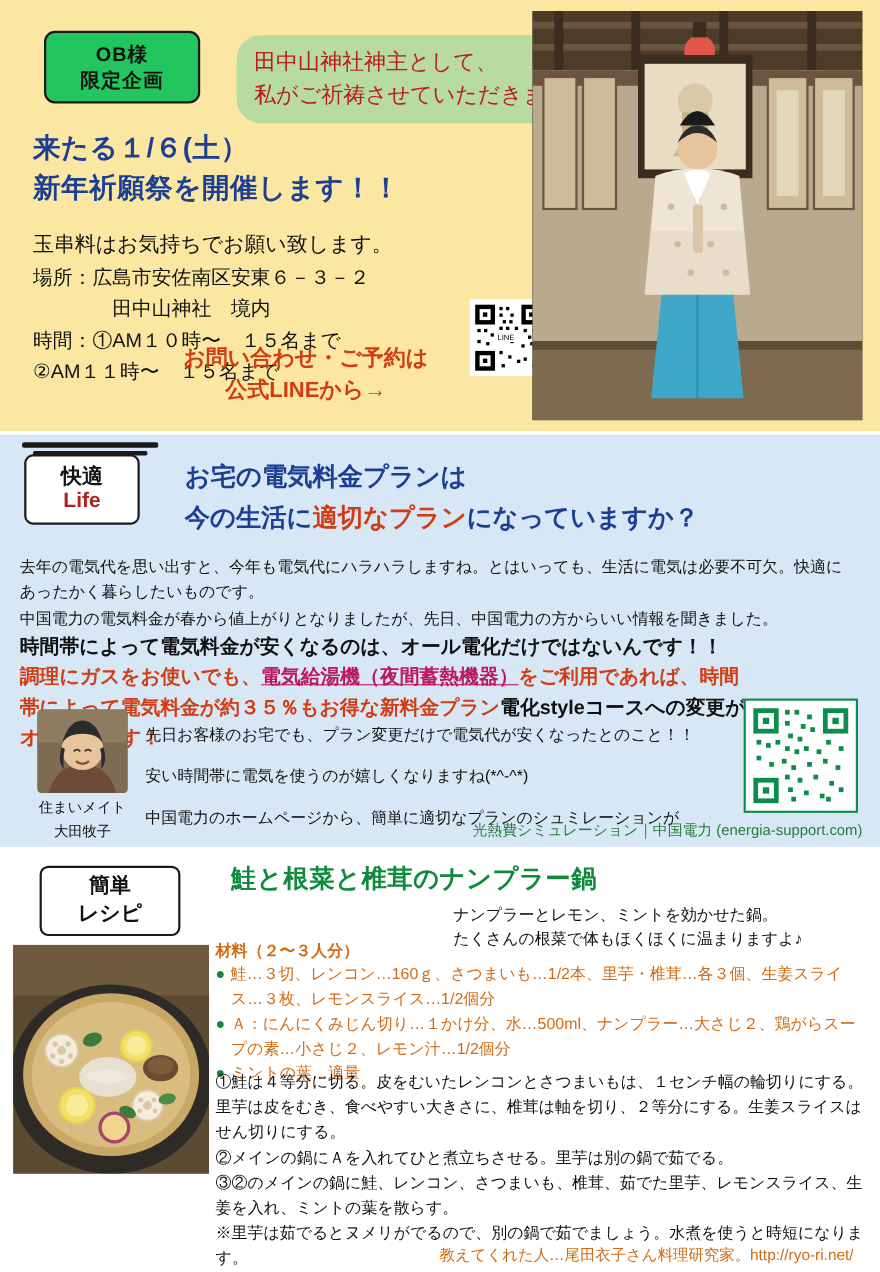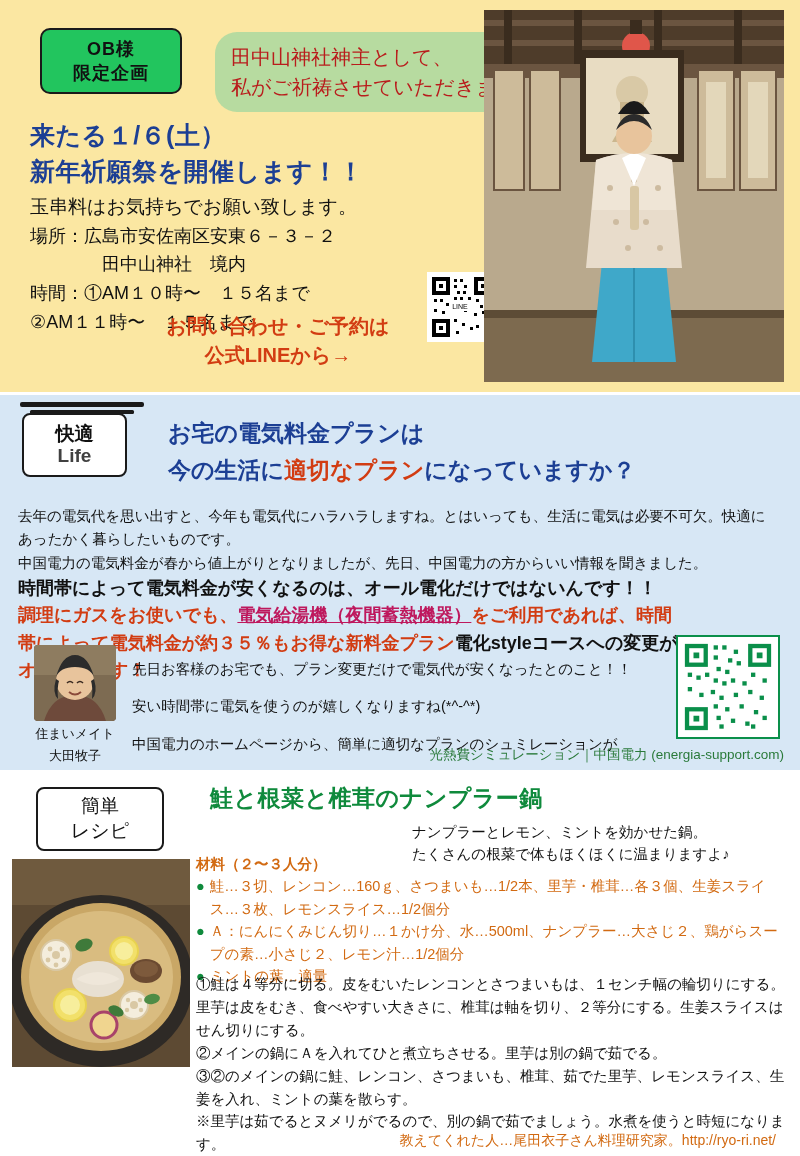--- a/index.html
+++ b/index.html
@@ -46,21 +46,21 @@
     border-width: 12px 0 12px 20px;
     border-style: solid;
     border-color: transparent transparent transparent #b7dba0;
   }
   .shrine-lines { position: absolute; left: 30px; top: 118px; width: 440px; }
   .l-big {
     font-size: 25px; color: #1c3f94; font-weight: bold;
     line-height: 1.42; letter-spacing: 0.5px;
   }
   .l-mid {
-    font-size: 19px; color: #111; line-height: 1.5; margin-top: 4px;
+    font-size: 19px; color: #111; line-height: 1.5; margin-top: 20px;
   }
   .l-addr { font-size: 18px; color: #111; line-height: 1.6; }
   .l-addr .ind { display: inline-block; width: 72px; }
   .l-time { font-size: 18px; color: #111; line-height: 1.6; }
   .contact {
     position: absolute; left: 148px; top: 312px;
     font-size: 20px; color: #d23c12; font-weight: bold;
     line-height: 1.45; text-align: center; width: 260px;
   }
   .photo {
@@ -86,21 +86,21 @@
   .badge-life {
     position: absolute; left: 22px; top: 18px;
     width: 105px; height: 64px;
     background: #ffffff; border: 2px solid #1a1a1a;
     border-radius: 8px;
     display: flex; flex-direction: column;
     align-items: center; justify-content: center;
     line-height: 1.15;
   }
   .badge-life .jp { font-size: 19px; font-weight: bold; color: #111; }
-  .badge-life .en { font-size: 19px; font-weight: bold; color: #404040; }
+  .badge-life .en { font-size: 19px; font-weight: bold; color: #b91c1c; }
   .torii {
     position: absolute; left: 20px; top: 6px;
     width: 124px; height: 18px;
   }
   .life-head {
     position: absolute; left: 168px; top: 20px;
     font-size: 23px; color: #1c3f94; font-weight: bold;
     line-height: 1.6;
   }
   .life-head .accent { color: #d23c12; }
@@ -146,21 +146,21 @@
     background: #ffffff;
     border-top: 3px solid #ffffff;
   }
   .badge-recipe {
     position: absolute; left: 36px; top: 14px;
     width: 128px; height: 64px;
     background: #ffffff; border: 2px solid #1a1a1a;
     border-radius: 8px;
     display: flex; flex-direction: column;
     align-items: center; justify-content: center;
-    font-size: 19px; font-weight: normal; color: #111; line-height: 1.3;
+    font-size: 19px; font-weight: bold; color: #111; line-height: 1.3;
   }
   .recipe-title {
     position: absolute; left: 210px; top: 10px;
     font-size: 23px; font-weight: bold; color: #0f8a3c;
     letter-spacing: 0.5px;
   }
   .recipe-lead {
     position: absolute; left: 412px; top: 48px;
     font-size: 14.5px; color: #111; line-height: 1.55;
   }

